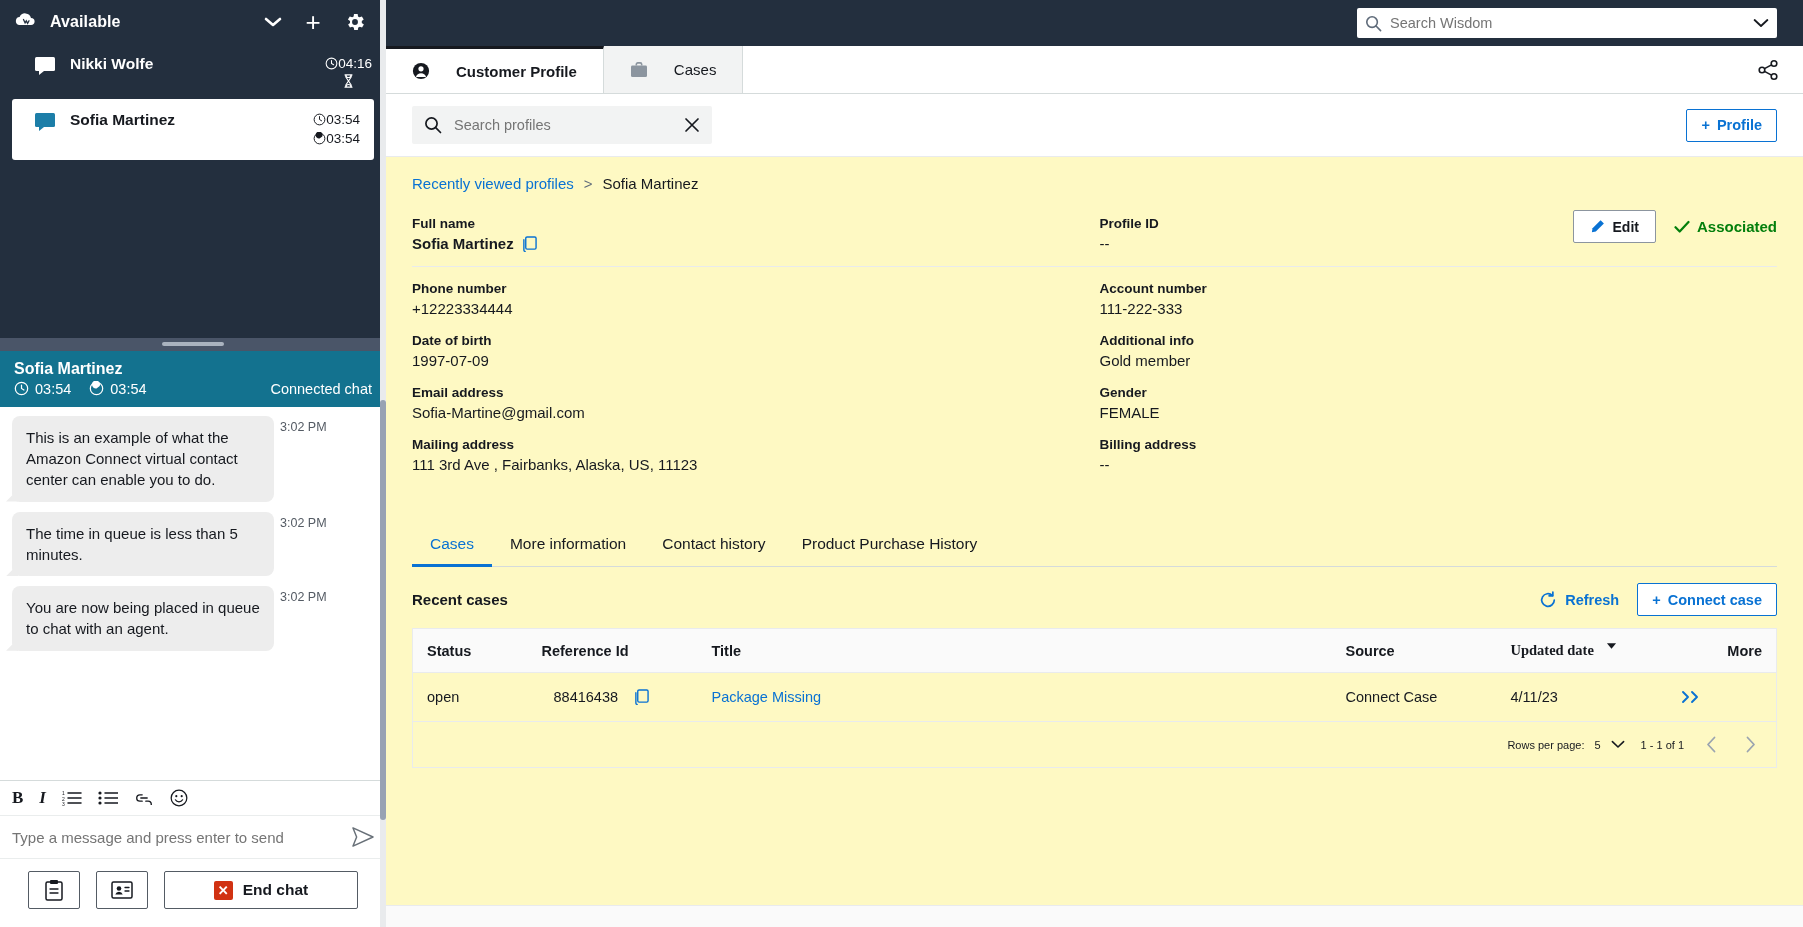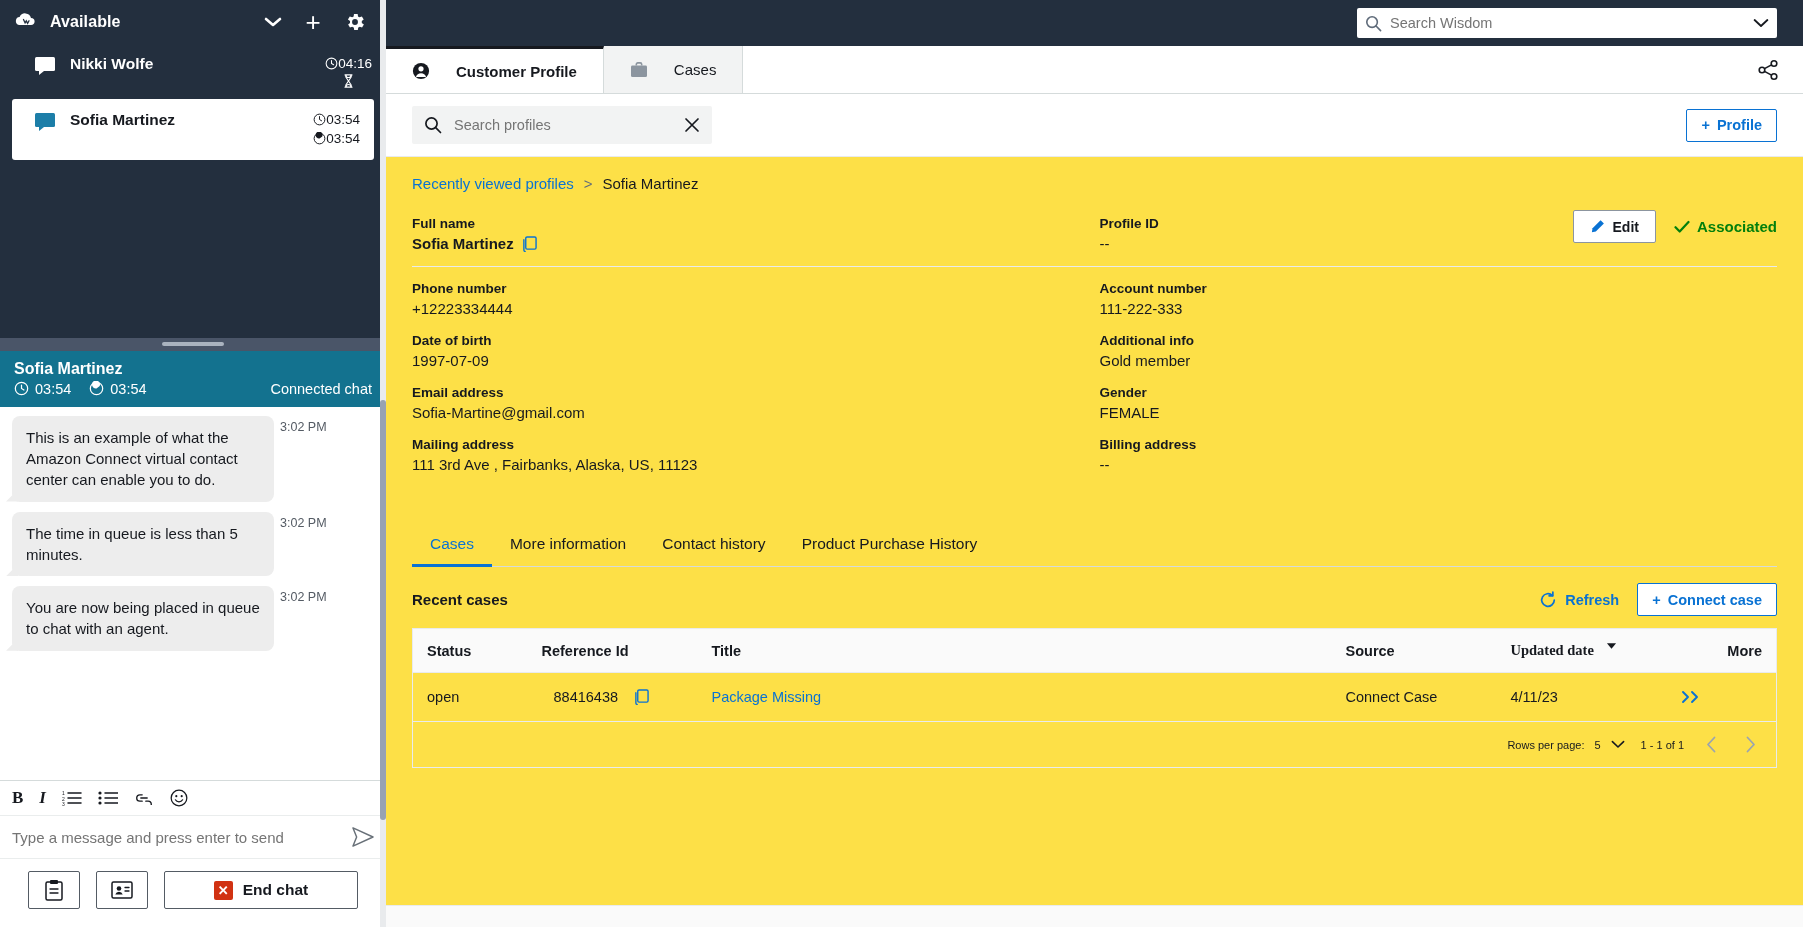--- a/index.html
+++ b/index.html
@@ -103,21 +103,21 @@
     width: 19px; height: 19px; background:#d13212; color:#fff; border-radius:2px;
     display:flex; align-items:center; justify-content:center; font-size: 13px; font-weight:700;
   }
   .ccp-scroll {
     position:absolute; right: 0px; top: 400px; width: 6px; height: 420px;
     background: #98a2b3; border-radius: 3px;
   }
   .ccp-edge { position:absolute; right:0; top:0; width: 6px; height: 927px; background:#e9ebed; }
 
   
-  .workspace { flex: 1; display:flex; flex-direction: column; background:#fde047; min-width: 0; }
+  .workspace { flex: 1; display:flex; flex-direction: column; background:#fef9c3; min-width: 0; }
   .ws-topbar {
     height: 46px; background:#232f3e; display:flex; align-items:center;
     justify-content: flex-end; padding-right: 26px;
   }
   .wisdom-search {
     width: 420px; height: 30px; background:#fff; border-radius: 2px;
     display:flex; align-items:center; padding: 0 8px; gap: 8px;
   }
   .wisdom-search input {
     border:none; outline:none; flex:1; font-size: 14.5px; color:#16191f;

